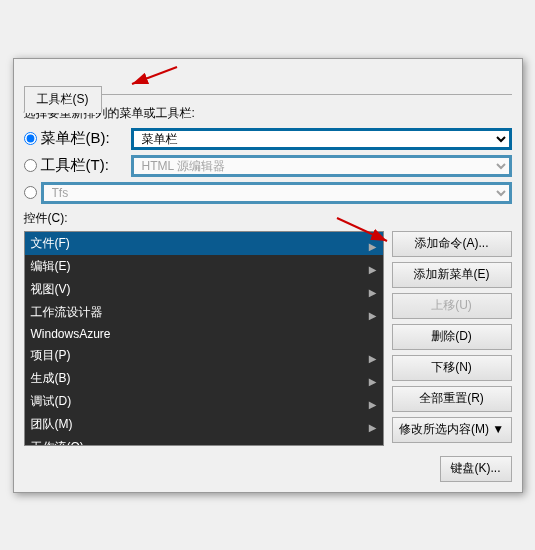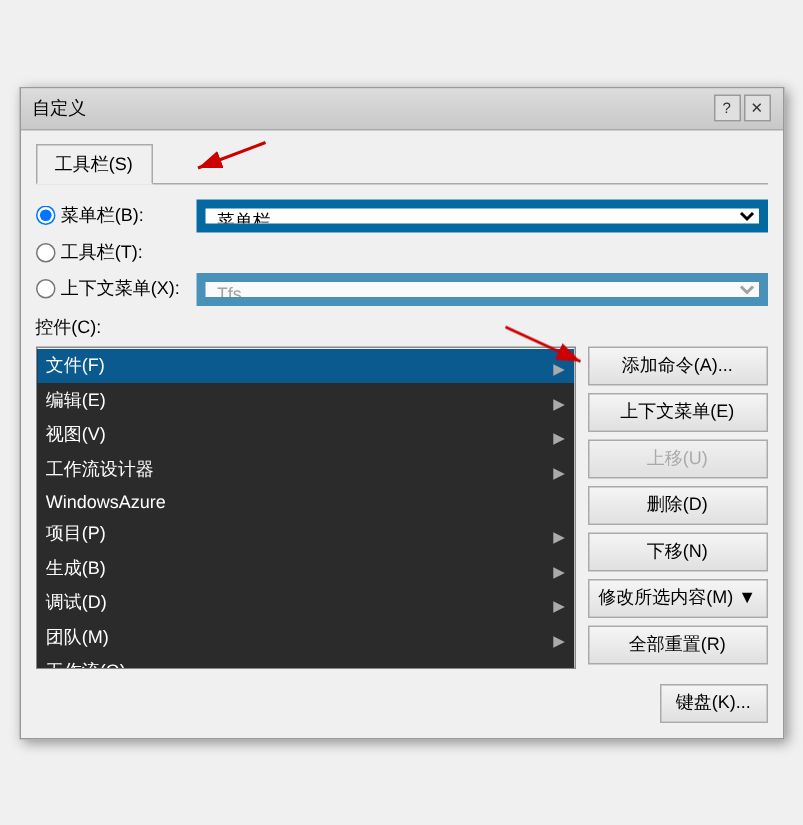--- a/index.html
+++ b/index.html
@@ -60,21 +60,21 @@
     }
     .tab {
       padding: 4px 12px;
       border: 1px solid #aaa;
       background: #ddd;
       cursor: pointer;
       margin-right: 2px;
       border-bottom: none;
       font-size: 12px;
       position: relative;
-      top: 1px;
+      top: 19px;
     }
     .tab.active {
       background: #f0f0f0;
       border-bottom: 1px solid #f0f0f0;
       z-index: 1;
     }
     
     .section-label {
       margin-bottom: 6px;
       font-size: 12px;
@@ -83,32 +83,32 @@
     .radio-row {
       display: flex;
       align-items: center;
       margin-bottom: 5px;
     }
     .radio-row input[type=radio] {
       margin-right: 4px;
     }
     .radio-label {
       width: 90px;
-      font-size: 12px;
+      font-size: 15px;
     }
     .select-wrapper {
       flex: 1;
       position: relative;
       display: flex;
       align-items: center;
     }
     .select-wrapper select {
       width: 100%;
       height: 22px;
-      border: 6px solid #0369a1;
+      border: 3px solid #0369a1;
       background: #fff;
       font-size: 12px;
       padding: 0 4px;
     }
     
     .controls-label {
       margin-bottom: 4px;
       font-size: 12px;
     }
     .main-area {
@@ -185,64 +185,62 @@
       font-size: 12px;
       cursor: pointer;
       padding: 0 10px;
     }
   </style>
 </head>
 <body>
 
 <div class="dialog">
 
-  <div class="title-bar">
-    <span class="title-bar-title">自定义</span>
-    <div class="title-bar-buttons">
-      <div class="title-btn">?</div>
-      <div class="title-btn">✕</div>
-    </div>
-  </div>
 
   <div class="dialog-body">
 
     <div style="position:relative; margin-bottom: 0;">
       <div class="tabs">
         <div class="tab active">工具栏(S)</div>
       </div>
 
       <svg style="position:absolute; top:-8px; left:78px; pointer-events:none;" width="80" height="40">
         <defs>
           <marker id="arrowhead" markerWidth="8" markerHeight="6" refX="8" refY="3" orient="auto">
             <polygon points="0 0, 8 3, 0 6" fill="#cc0000"></polygon>
           </marker>
         </defs>
         <line x1="75" y1="8" x2="30" y2="25" stroke="#cc0000" stroke-width="2" marker-end="url(#arrowhead)"></line>
       </svg>
     </div>
 
+    <div class="section-label">选择要重新排列的菜单或工具栏:</div>
 
     <div class="radio-row">
       <input type="radio" name="bar-type" checked="" style="">
       <span class="radio-label">菜单栏(B):</span>
       <div class="select-wrapper">
         <select>
           <option>菜单栏</option>
         </select>
       </div>
     </div>
 
     <div class="radio-row">
       <input type="radio" name="bar-type" style="">
       <span class="radio-label">工具栏(T):</span>
+      <div class="select-wrapper">
+        <select disabled="">
+          <option>HTML 源编辑器</option>
+        </select>
+      </div>
     </div>
 
     <div class="radio-row">
       <input type="radio" name="bar-type" style="">
-      <span class="radio-label">上下文菜单(X):</span>
       <div class="select-wrapper">
         <select disabled="">
           <option>Tfs</option>
         </select>
       </div>
     </div>
 
     <div class="controls-label" style="margin-top:6px;">控件(C):</div>
 
     <div class="main-area" style="position:relative;">
@@ -294,26 +292,26 @@
         <svg style="position:absolute; top:-18px; left:-60px; pointer-events:none; z-index:10;" width="80" height="35">
           <defs>
             <marker id="arrowhead2" markerWidth="8" markerHeight="6" refX="8" refY="3" orient="auto">
               <polygon points="0 0, 8 3, 0 6" fill="#cc0000"></polygon>
             </marker>
           </defs>
           <line x1="5" y1="5" x2="55" y2="28" stroke="#cc0000" stroke-width="2" marker-end="url(#arrowhead2)"></line>
         </svg>
         <div class="buttons-panel">
           <button class="action-btn highlighted">添加命令(A)...</button>
-          <button class="action-btn">上下文菜单(E)</button>
+          <button class="action-btn">添加新菜单(E)</button>
           <button class="action-btn" disabled="">上移(U)</button>
           <button class="action-btn">删除(D)</button>
           <button class="action-btn">下移(N)</button>
+          <button class="action-btn">全部重置(R)</button>
           <button class="action-btn">修改所选内容(M) ▼</button>
-          <button class="action-btn">全部重置(R)</button>
         </div>
       </div>
     </div>
 
     <div class="bottom-bar">
       <button class="bottom-btn">键盘(K)...</button>
     </div>
 
   </div>
 </div>

